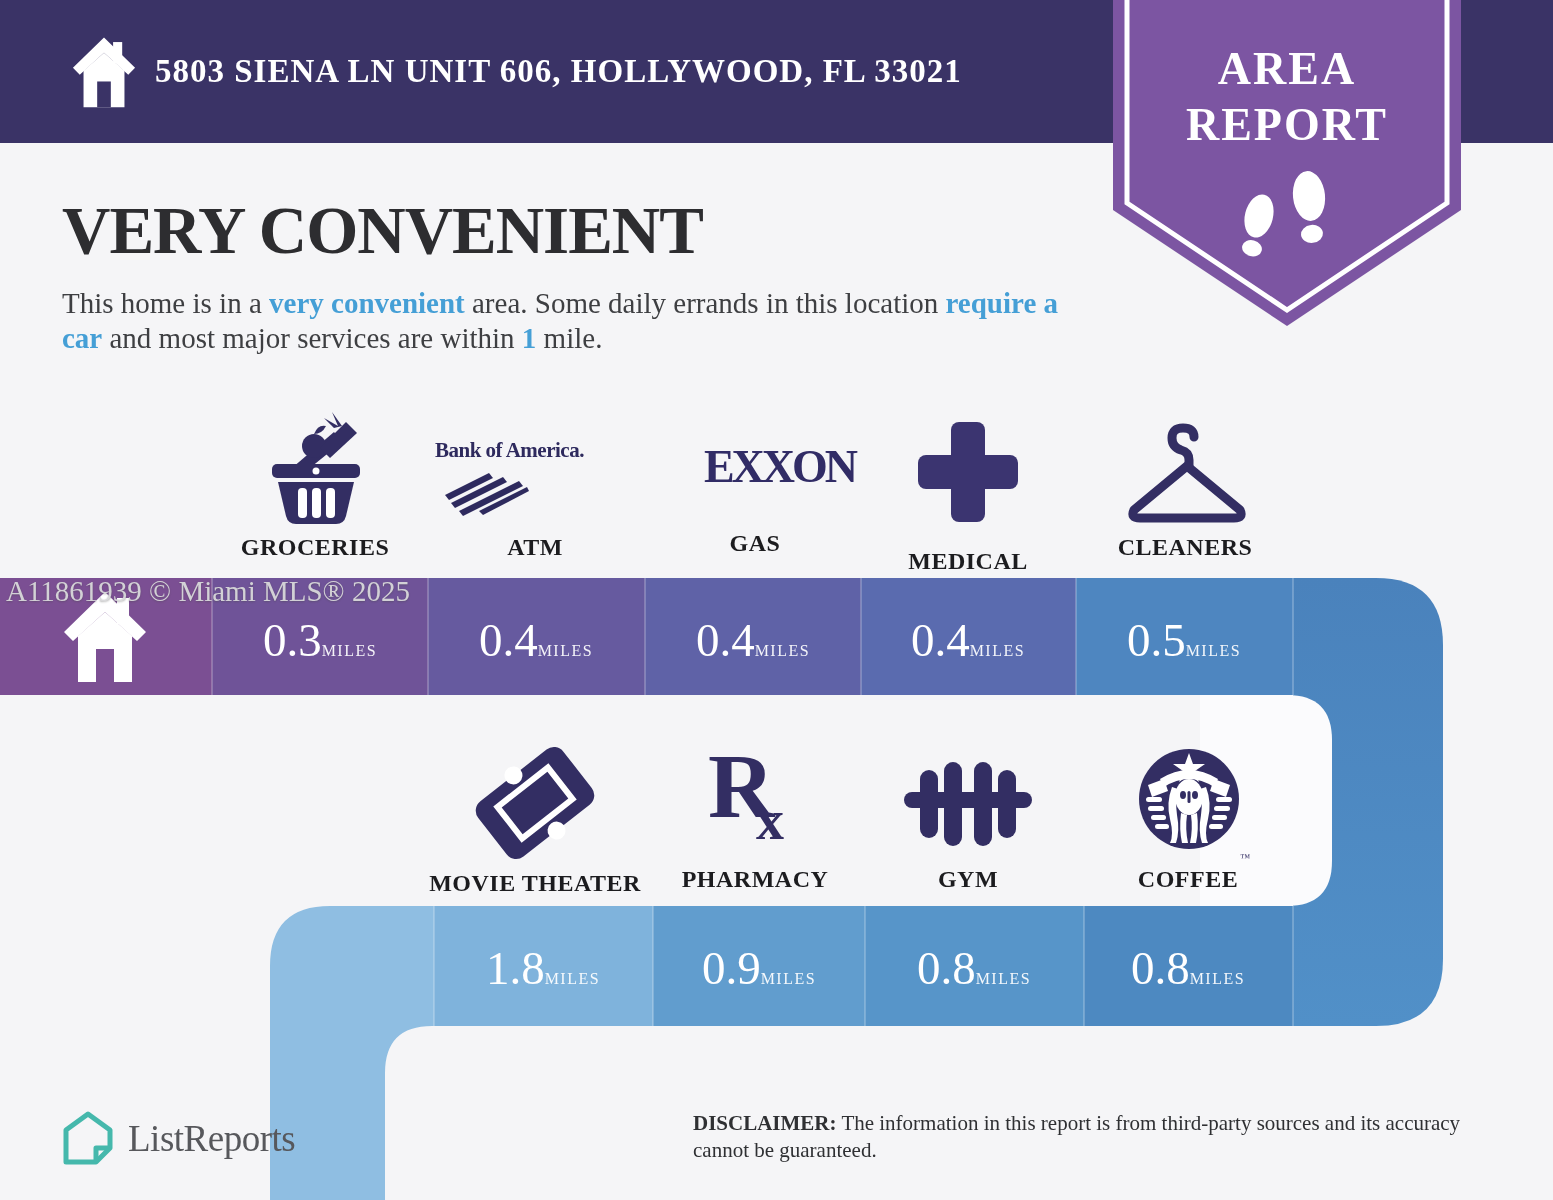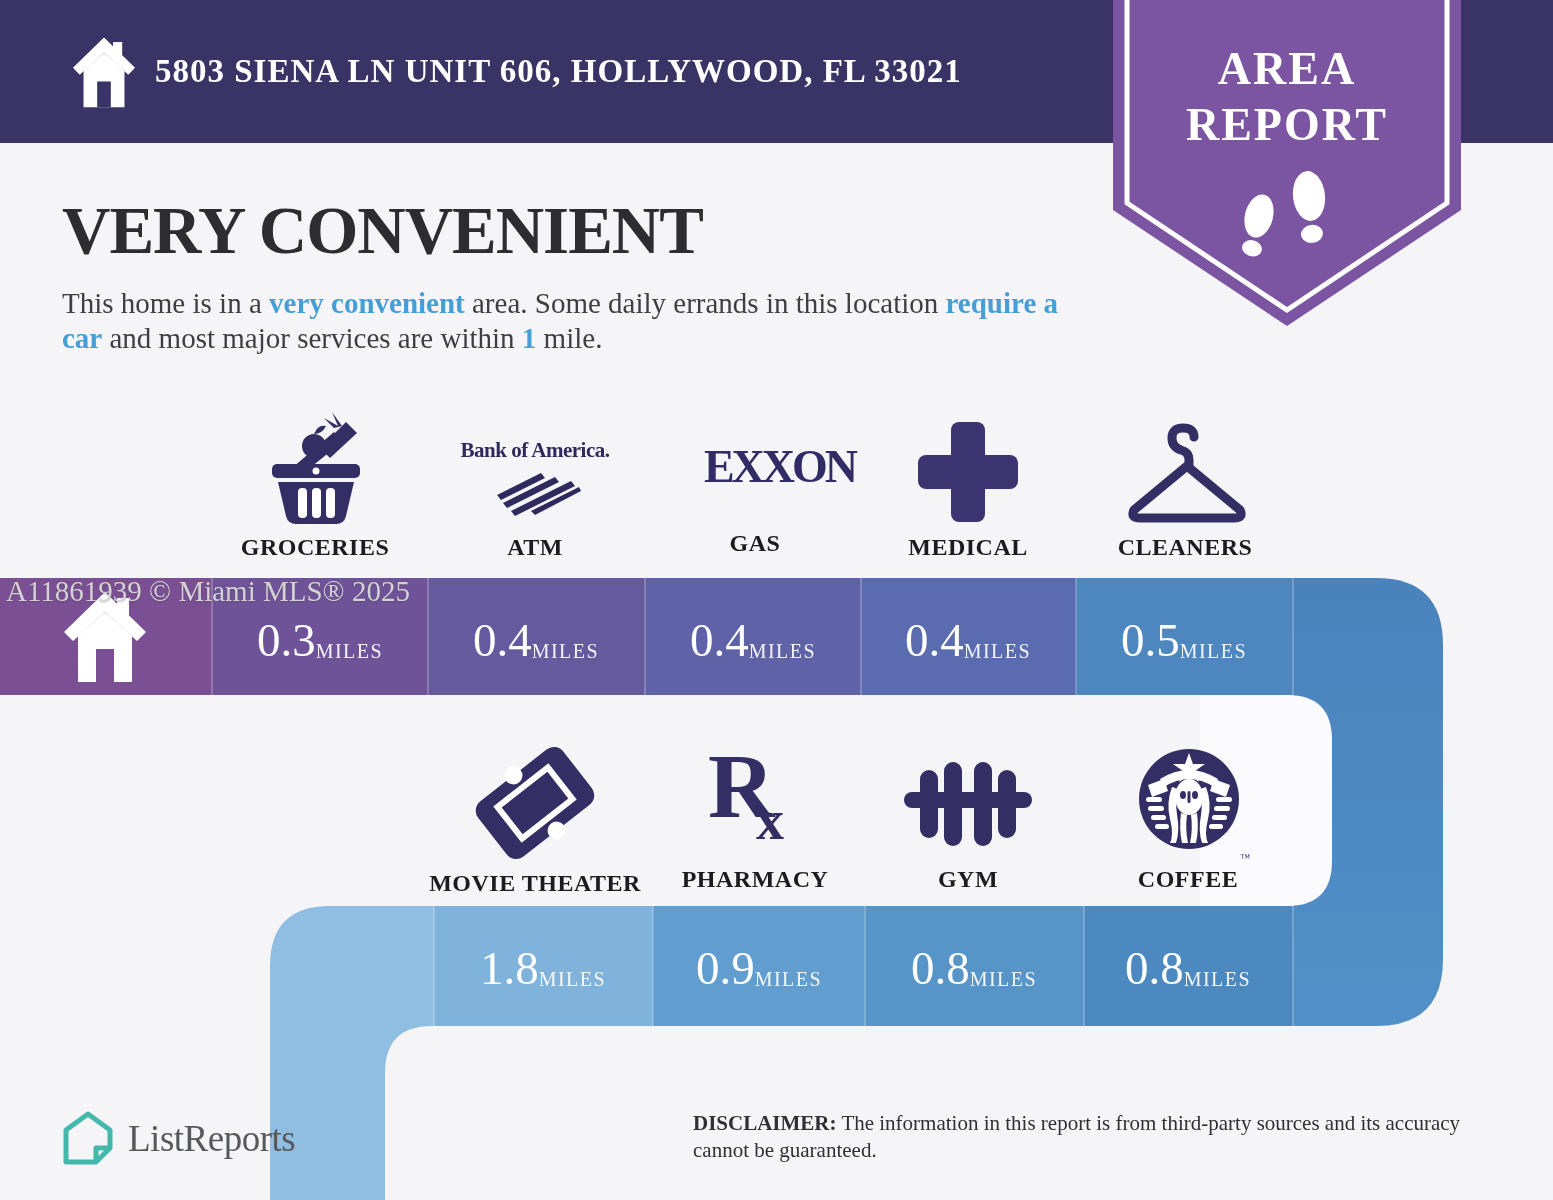--- a/index.html
+++ b/index.html
@@ -33,21 +33,21 @@
 
   .bofa-word{font-size:21px;font-weight:800;color:#2e2a5e;letter-spacing:-.5px;white-space:nowrap;}
   .exxon-word{font-size:46px;font-weight:800;color:#312c66;letter-spacing:-3px;}
   .rx-r{font-size:92px;font-weight:800;color:#332e63;line-height:1;}
   .rx-x{font-size:56px;font-weight:800;color:#332e63;line-height:1;}
 
   
   .dist{z-index:3;display:flex;flex-direction:row;align-items:center;justify-content:center;
     color:#ffffff;text-align:center;}
   .dist-num{font-size:47px;font-weight:400;line-height:1;}
-  .dist-unit{font-size:20px;letter-spacing:1.5px;margin-top:22px;color:rgba(255,255,255,.93);}
+  .dist-unit{font-size:16px;letter-spacing:1.5px;margin-top:22px;color:rgba(255,255,255,.93);}
 
   
   .footer-logo{left:62px;top:1110px;display:flex;align-items:center;z-index:5;}
   .footer-logo-text{font-size:37px;color:#57585c;margin-left:14px;font-weight:500;letter-spacing:-.5px;}
   .disclaimer{left:693px;top:1110px;width:800px;font-size:21px;line-height:27px;color:#2f3033;z-index:5;}
   .disclaimer b{font-weight:800;}
   .tm{font-size:10px;color:#332e63;z-index:3;}
 </style>
 </head>
 <body>
@@ -149,21 +149,21 @@
     </g>
     <circle cx="58" cy="59" r="3.5" fill="#ffffff"></circle>
     <g fill="#ffffff">
       <rect x="40" y="76" width="9" height="30" rx="4"></rect>
       <rect x="54" y="76" width="9" height="30" rx="4"></rect>
       <rect x="68" y="76" width="9" height="30" rx="4"></rect>
     </g>
   </svg>
   <div class="abs label-abs amenity-label" style="left:215px;top:534px;width:200px">GROCERIES</div>
 
-  <div class="abs" style="left:435px;top:438px;width:200px;text-align:center;z-index:3">
+  <div class="abs" style="left:435px;top:438px;width:200px;z-index:3">
     <div class="bofa-word">Bank of America.</div>
     <svg width="96" height="52" viewBox="0 0 96 52" style="margin-top:2px">
       <g fill="#2e2a5e">
         <path d="M10 30 L54 8 L58 13 L14 35 Z"></path>
         <path d="M16 38 L68 12 L72 17 L20 43 Z"></path>
         <path d="M24 46 L84 16 L88 21 L28 51 Z"></path>
         <path d="M44 46 L92 22 L94 26 L48 50 Z"></path>
       </g>
     </svg>
   </div>
@@ -171,21 +171,21 @@
 
   <div class="abs exxon-word" style="left:655px;top:440px;width:200px;text-align:right;z-index:3">EXXON</div>
   <div class="abs label-abs amenity-label" style="left:655px;top:530px;width:200px">GAS</div>
 
   <svg class="abs" style="left:914px;top:418px;z-index:3" width="108" height="108" viewBox="0 0 108 108">
     <g fill="#3b3470">
       <rect x="37" y="4" width="34" height="100" rx="8"></rect>
       <rect x="4" y="37" width="100" height="34" rx="8"></rect>
     </g>
   </svg>
-  <div class="abs label-abs amenity-label" style="left:868px;top:534px;width:200px">MEDICAL</div>
+  <div class="abs label-abs amenity-label" style="left:868px;top:548px;width:200px">MEDICAL</div>
 
   <svg class="abs" style="left:1122px;top:422px;z-index:3" width="130" height="104" viewBox="0 0 130 104">
     <g fill="none" stroke="#332e63" stroke-width="9" stroke-linecap="round" stroke-linejoin="round">
       <path d="M67 44 V38 Q67 30 59 28 Q50 25 50 16 Q50 6 61 6 Q72 6 72 15"></path>
       <path d="M65 44 L118 88 Q122 96 112 96 H18 Q8 96 12 88 Z"></path>
     </g>
   </svg>
   <div class="abs label-abs amenity-label" style="left:1085px;top:534px;width:200px">CLEANERS</div>
 
   <div class="abs dist" style="left:250px;top:594px;width:140px;height:92px">

